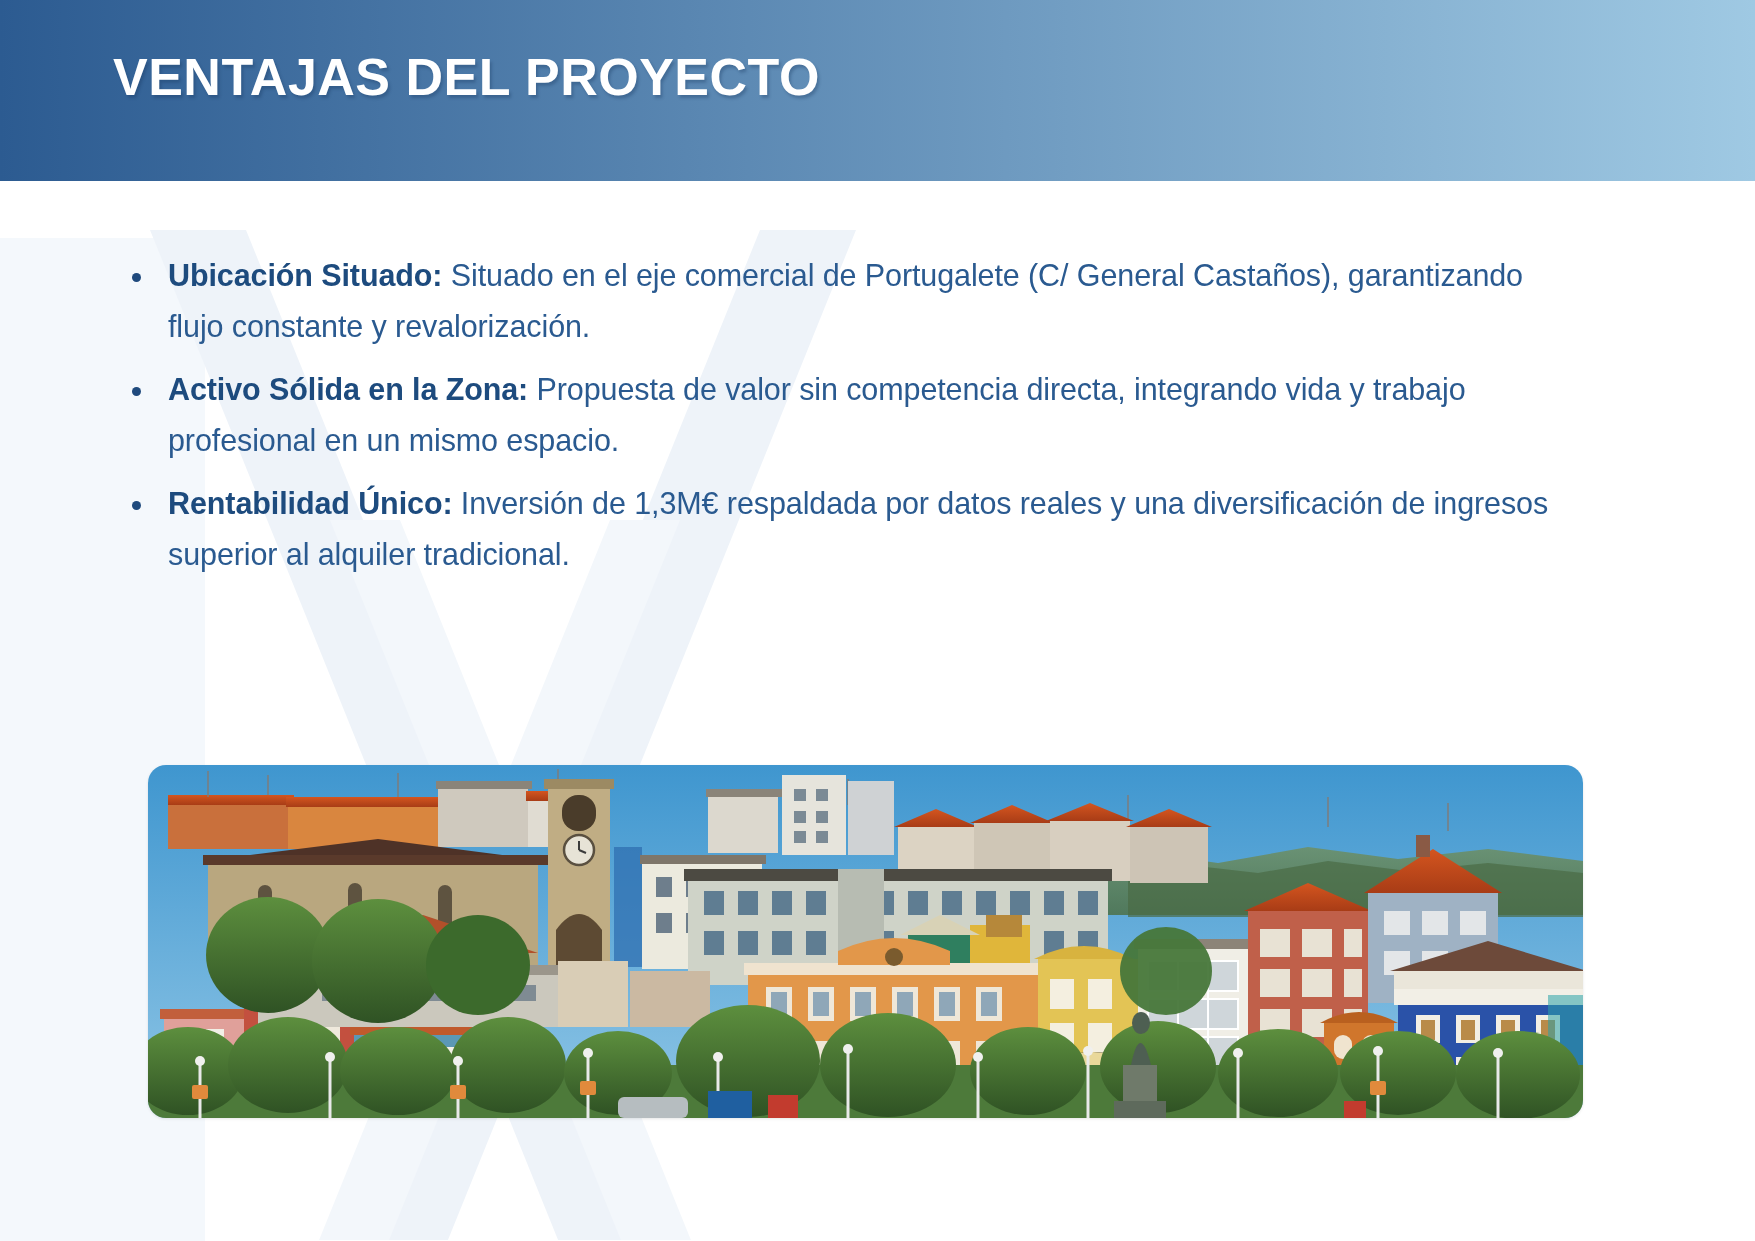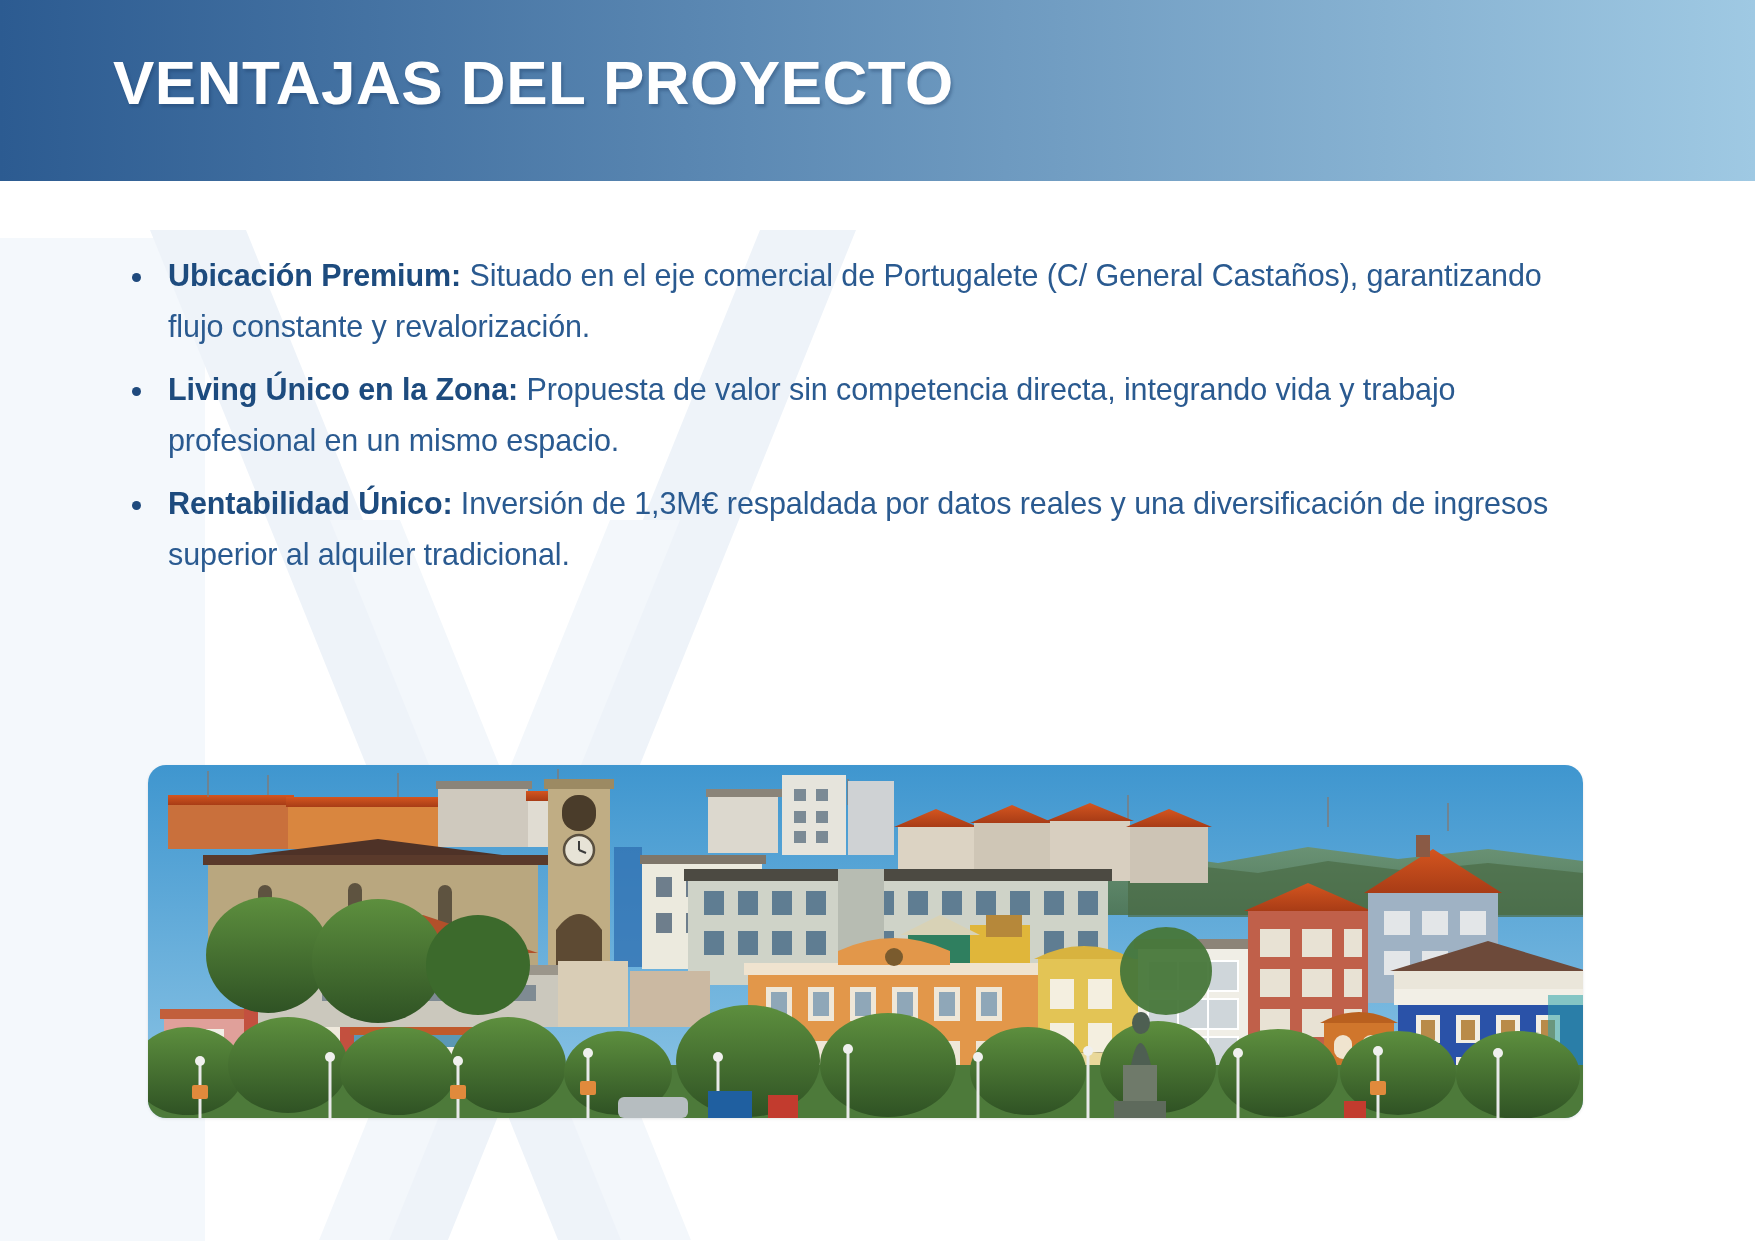--- a/index.html
+++ b/index.html
@@ -75,21 +75,21 @@
     position: absolute;
     left: 0; top: 0;
     width: 1755px;
     height: 181px;
     z-index: 2;
   }
   .header-title {
     position: absolute;
     left: 113px;
     top: 50px;
-    font-size: 62px;
+    font-size: 52px;
     line-height: 1.05;
     font-weight: 700;
     letter-spacing: 0.5px;
     color: #ffffff;
     white-space: nowrap;
     text-shadow: 2px 3px 3px rgba(20,50,90,0.30);
   }
 
   
   .content {
@@ -160,22 +160,22 @@
   <div class="wm wm-a-inner-left"></div>
   <div class="wm wm-a-inner-right"></div>
 </div>
 
 <div class="header" id="header-band" style="background: linear-gradient(90deg, rgb(44, 91, 145) 0%, rgb(159, 201, 227) 100%);">
   <div class="header-title">VENTAJAS DEL PROYECTO</div>
 </div>
 
 <div class="content">
   <ul class="bullets" id="bullet-list">
-      <li><span class="lead">Ubicación Premium:</span><span class="rest"> Situado en el eje comercial de Portugalete (C/ General Castaños), garantizando flujo constante y revalorización.</span></li>
-      <li><span class="lead">Living Único en la Zona:</span><span class="rest"> Propuesta de valor sin competencia directa, integrando vida y trabajo profesional en un mismo espacio.</span></li>
+      <li><span class="lead">Ubicación Situado:</span><span class="rest"> Situado en el eje comercial de Portugalete (C/ General Castaños), garantizando flujo constante y revalorización.</span></li>
+      <li><span class="lead">Activo Sólida en la Zona:</span><span class="rest"> Propuesta de valor sin competencia directa, integrando vida y trabajo profesional en un mismo espacio.</span></li>
       <li><span class="lead">Rentabilidad Único:</span><span class="rest"> Inversión de 1,3M€ respaldada por datos reales y una diversificación de ingresos superior al alquiler tradicional.</span></li>
     </ul>
 </div>
 
 <div class="photo-wrap">
   <svg class="photo-svg" viewBox="0 0 1435 353" preserveAspectRatio="none">
     <defs>
       <linearGradient id="sky" x1="0" y1="0" x2="0" y2="1">
         <stop offset="0%" stop-color="#3f96cf"></stop>
         <stop offset="100%" stop-color="#8fc6e6"></stop>

